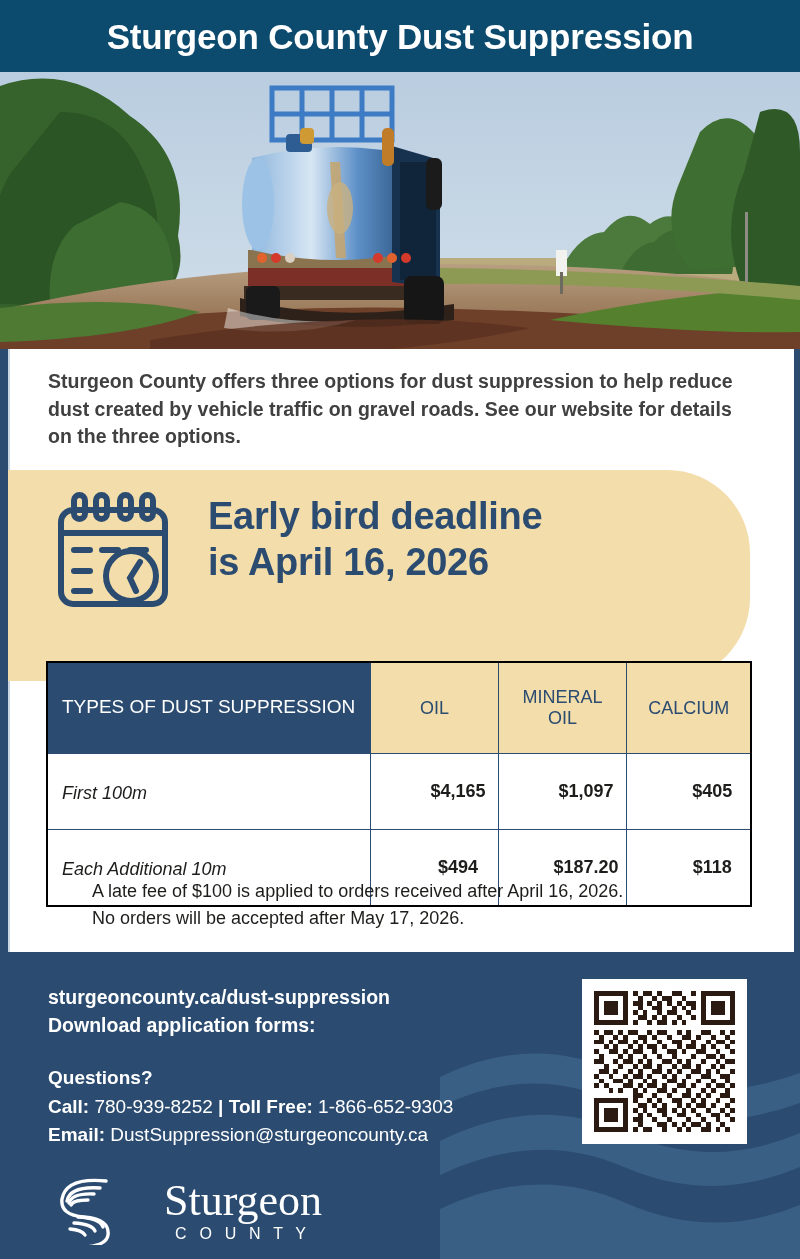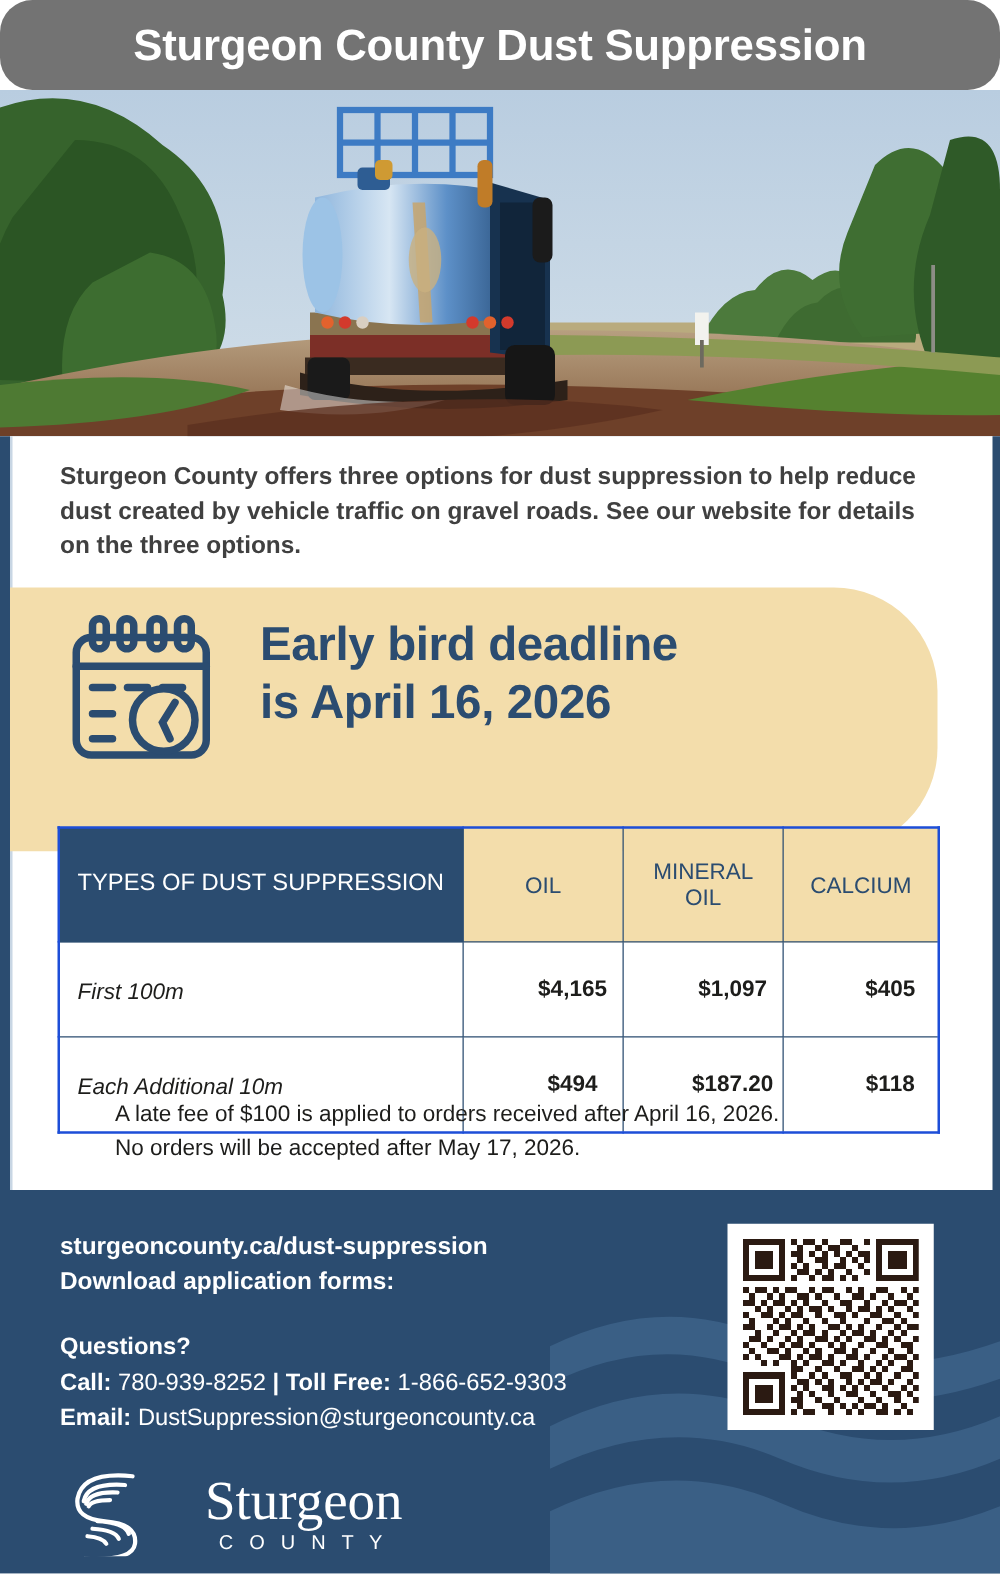--- a/index.html
+++ b/index.html
@@ -1,21 +1,21 @@
 <!DOCTYPE html>
 <html><head>
 <meta charset="utf-8">
 <style>
   html,body{margin:0;padding:0;background:#ffffff;}
   body{width:800px;height:1259px;font-family:"Liberation Sans",sans-serif;overflow:hidden;}
   .poster{position:relative;width:800px;height:1259px;background:#ffffff;overflow:hidden;}
 
   
-  .header{position:absolute;left:0;top:0;width:800px;height:72px;background:#737373;
-          display:flex;align-items:center;justify-content:center;border-radius:26px;}
+  .header{position:absolute;left:0;top:0;width:800px;height:72px;background:#0c4a6e;
+          display:flex;align-items:center;justify-content:center;}
   .header-title{color:#ffffff;font-size:35px;font-weight:bold;letter-spacing:-0.2px;
                 line-height:1;white-space:nowrap;}
 
   
   .photo{position:absolute;left:0;top:72px;width:800px;height:277px;overflow:hidden;background:#c2d3e2;}
   .photo svg{display:block;width:800px;height:277px;}
 
   
   .edge-left{position:absolute;left:0;top:349px;width:8px;height:603px;background:#2b4c70;}
   .edge-right{position:absolute;left:794px;top:349px;width:6px;height:603px;background:#2b4c70;}
@@ -27,21 +27,21 @@
 
   
   .banner{position:absolute;left:8px;top:470px;width:742px;height:211px;
           background:#f3ddab;border-radius:0 83px 83px 0;}
   .banner-icon{position:absolute;left:44px;top:20px;width:122px;height:122px;}
   .banner-text{position:absolute;left:200px;top:23px;color:#2b4c70;font-size:38px;
                font-weight:bold;line-height:1.22;letter-spacing:-0.3px;}
 
   
   .table{position:absolute;left:46px;top:661px;width:706px;
-         border:2px solid #1d4ed8;border-collapse:collapse;}
+         border:2px solid #000000;border-collapse:collapse;}
   .table td{border:1.5px solid #2b4c70;}
   .th-label{background:#2b4c70;color:#ffffff;font-size:19px;line-height:1.22;
             padding:14px 14px 16px 14px;width:320px;vertical-align:middle;}
   .th-col{background:#f3ddab;color:#2b4c70;font-size:18px;text-align:center;
           vertical-align:middle;line-height:1.15;height:88px;}
   .c2{width:128px}.c3{width:128px}.c4{width:126px}
   .td-label{background:#ffffff;color:#1d1d1b;font-size:18px;padding:16px 0 12px 14px;height:47px;font-style:italic;}
   .td-val{background:#ffffff;color:#1d1d1b;font-size:18px;font-weight:bold;text-align:center;padding-left:48px;}
 
   

